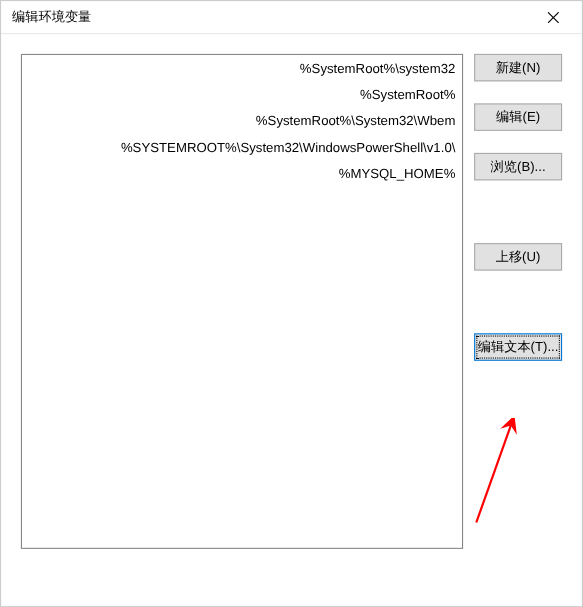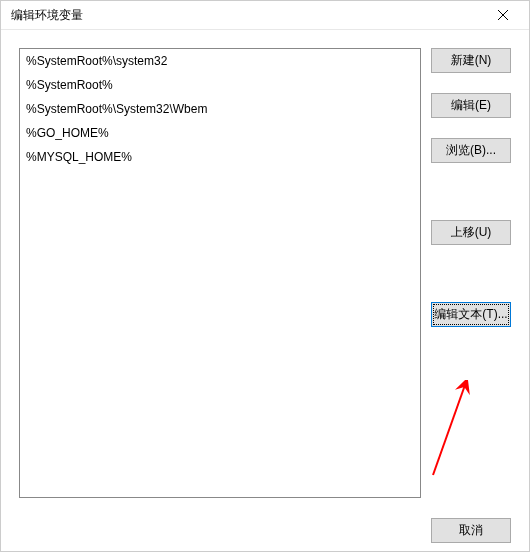--- a/index.html
+++ b/index.html
@@ -49,20 +49,21 @@
       padding: 18px 18px 10px 18px;
       display: flex;
       gap: 10px;
     }
     .listbox {
       flex: 1;
       border: 1px solid #888;
       background: #fff;
       overflow: hidden;
       height: 450px;
+      text-align: right;
     }
     .list-item {
       padding: 3px 6px;
       font-size: 12px;
       line-height: 18px;
       white-space: nowrap;
       overflow: hidden;
       text-overflow: ellipsis;
       cursor: default;
     }
@@ -126,41 +127,40 @@
         <line x1="10" y1="0" x2="0" y2="10" stroke="currentColor" stroke-width="1"></line>
       </svg>
     </div>
   </div>
 
   <div class="content">
     <div class="listbox">
       <div class="list-item">%SystemRoot%\system32</div>
       <div class="list-item">%SystemRoot%</div>
       <div class="list-item">%SystemRoot%\System32\Wbem</div>
-      <div class="list-item">%GO_HOME%</div>
+      <div class="list-item">%SYSTEMROOT%\System32\WindowsPowerShell\v1.0\</div>
       <div class="list-item">%MYSQL_HOME%</div>
     </div>
 
     <div class="button-col">
       <button class="btn">新建(N)</button>
       <div style="height:10px"></div>
       <button class="btn">编辑(E)</button>
       <div style="height:10px"></div>
       <button class="btn">浏览(B)...</button>
       <div style="height:10px"></div>
       <div class="spacer-sm"></div>
       <button class="btn">上移(U)</button>
       <div style="height:10px"></div>
       <div class="spacer-md"></div>
       <button class="btn focused">编辑文本(T)...</button>
     </div>
   </div>
 
   <div class="footer">
-    <button class="btn">取消</button>
   </div>
 </div>
 
 <svg class="arrow-annotation" viewBox="0 0 60 100">
   <defs>
     <marker id="arrowhead" markerWidth="8" markerHeight="8" refX="4" refY="4" orient="auto">
       <path d="M0,0 L8,4 L0,8 L3,4 Z" fill="#ff0000"></path>
     </marker>
   </defs>
   <line x1="18" y1="95" x2="50" y2="5" stroke="#ff0000" stroke-width="2" marker-end="url(#arrowhead)"></line>

